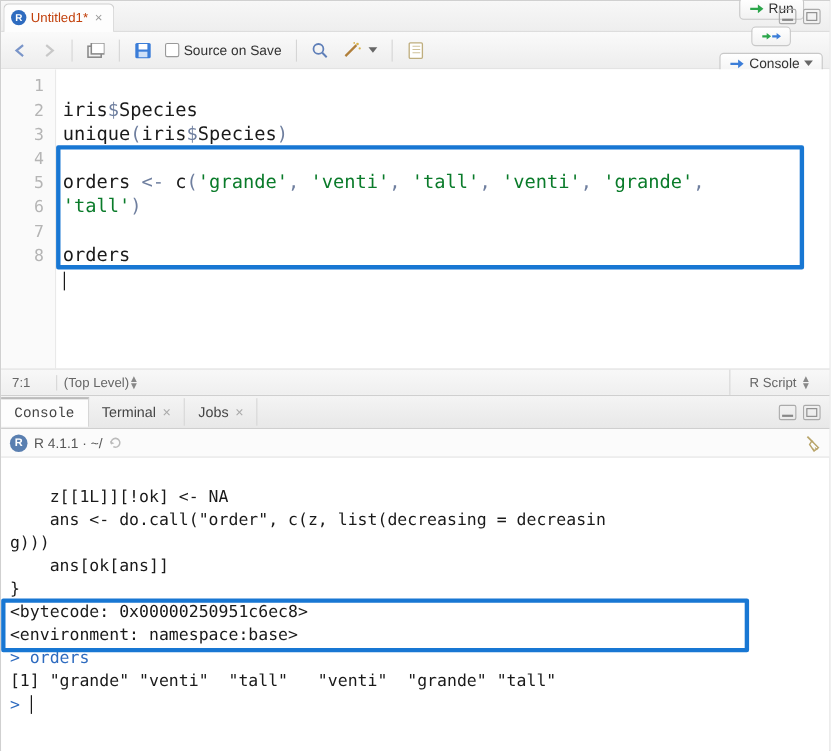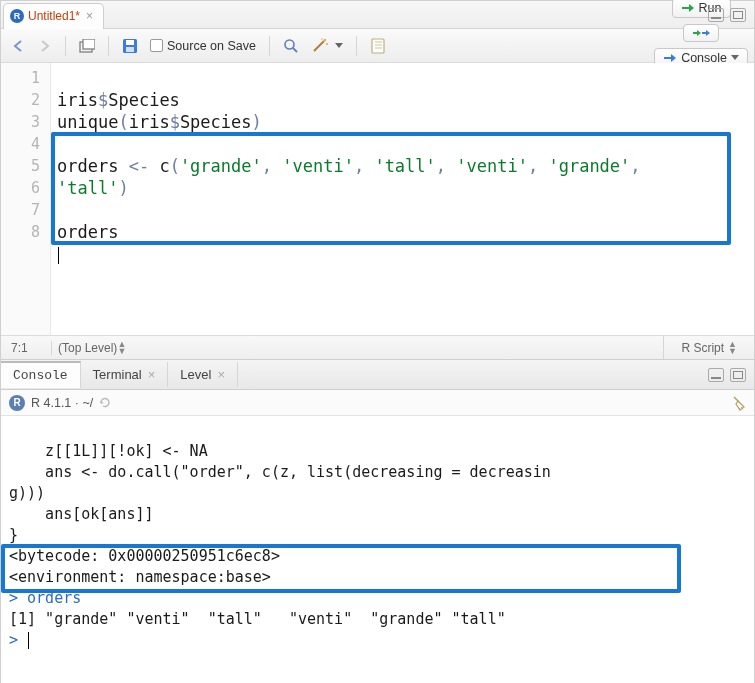--- a/index.html
+++ b/index.html
@@ -219,21 +219,21 @@
 
     <div class="ctabbar">
       <div class="ctab active">
         <span>Console</span>
       </div>
       <div class="ctab">
         <span>Terminal</span>
         <span class="x">×</span>
       </div>
       <div class="ctab">
-        <span>Level</span>
+        <span>Jobs</span>
         <span class="x">×</span>
       </div>
       <div class="spacer"></div>
       <div class="win-icons" style="padding-right:8px;">
         <span class="wi min"></span>
         <span class="wi max"></span>
       </div>
     </div>
 
     <div class="cstatus">

